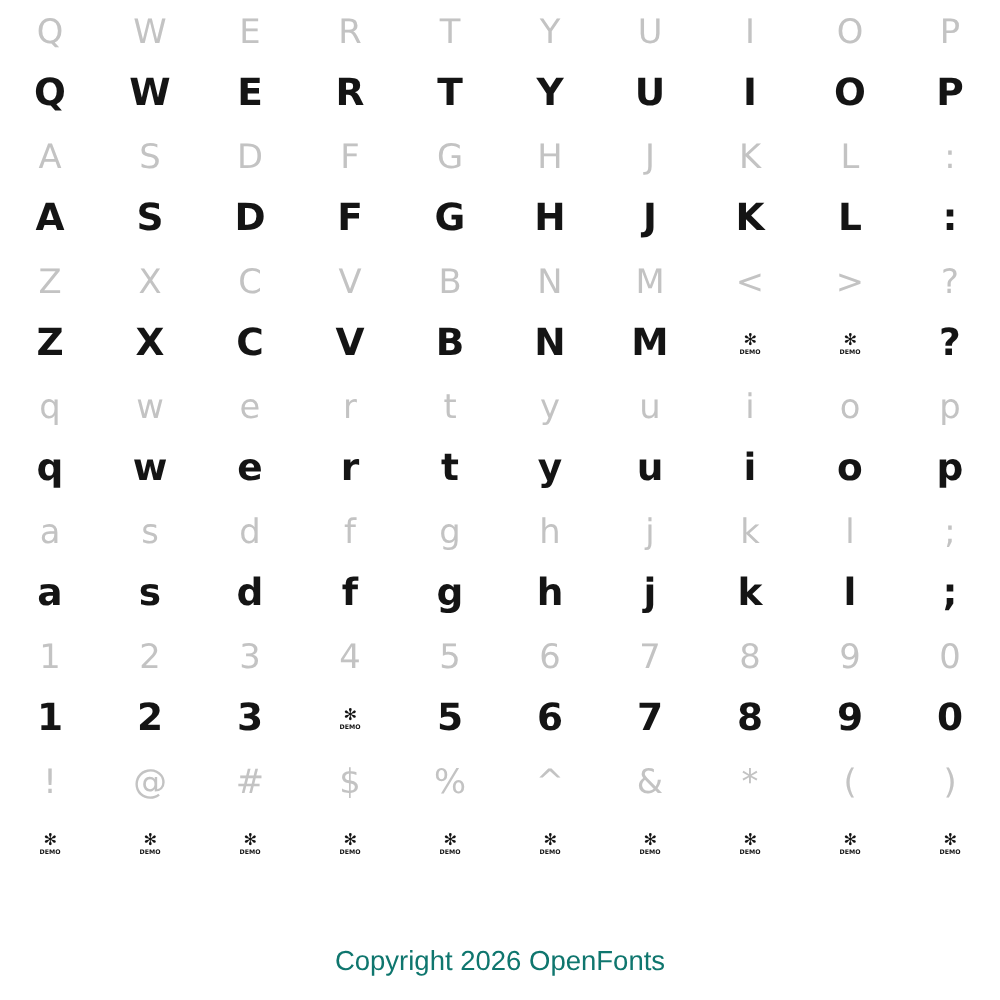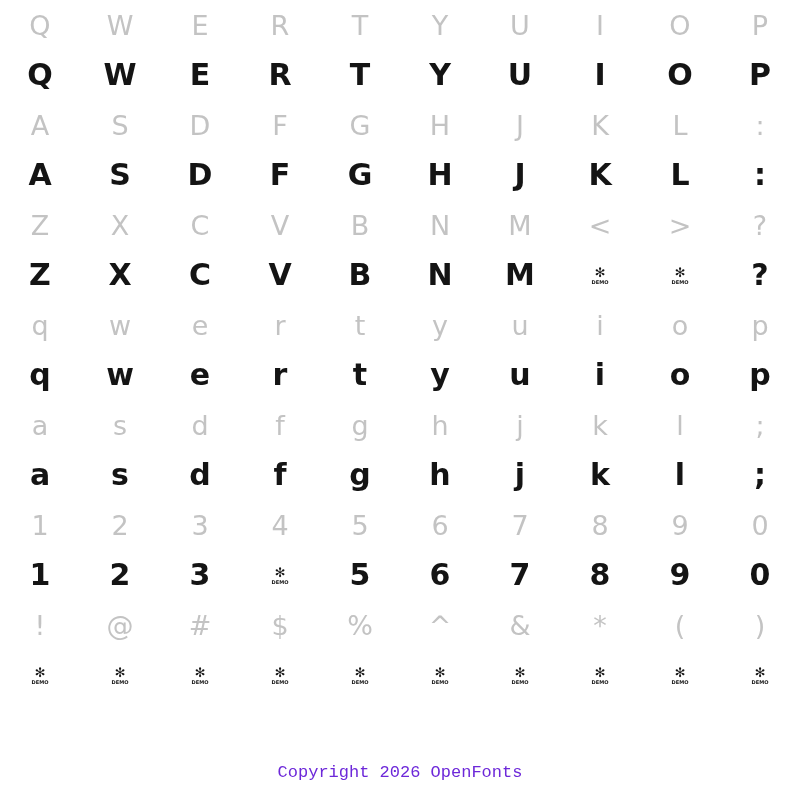--- a/index.html
+++ b/index.html
@@ -66,23 +66,23 @@
     letter-spacing: 0px;
     color: #141414;
     margin-top: 1px;
   }
   #footer {
     position: absolute;
     left: 0;
     right: 0;
     bottom: 18px;
     text-align: center;
-    color: #6d28d9;
-    font-size: 17px;
-    font-family: Liberation Mono, monospace;
+    color: #0f766e;
+    font-size: 22px;
+    font-family: Liberation Sans, sans-serif;
   }
 </style>
 </head>
 <body>
 
 <div id="sheet">
   <div id="glyph-grid">
       <div class="cell row-key">Q</div>
       <div class="cell row-key">W</div>
       <div class="cell row-key">E</div>

